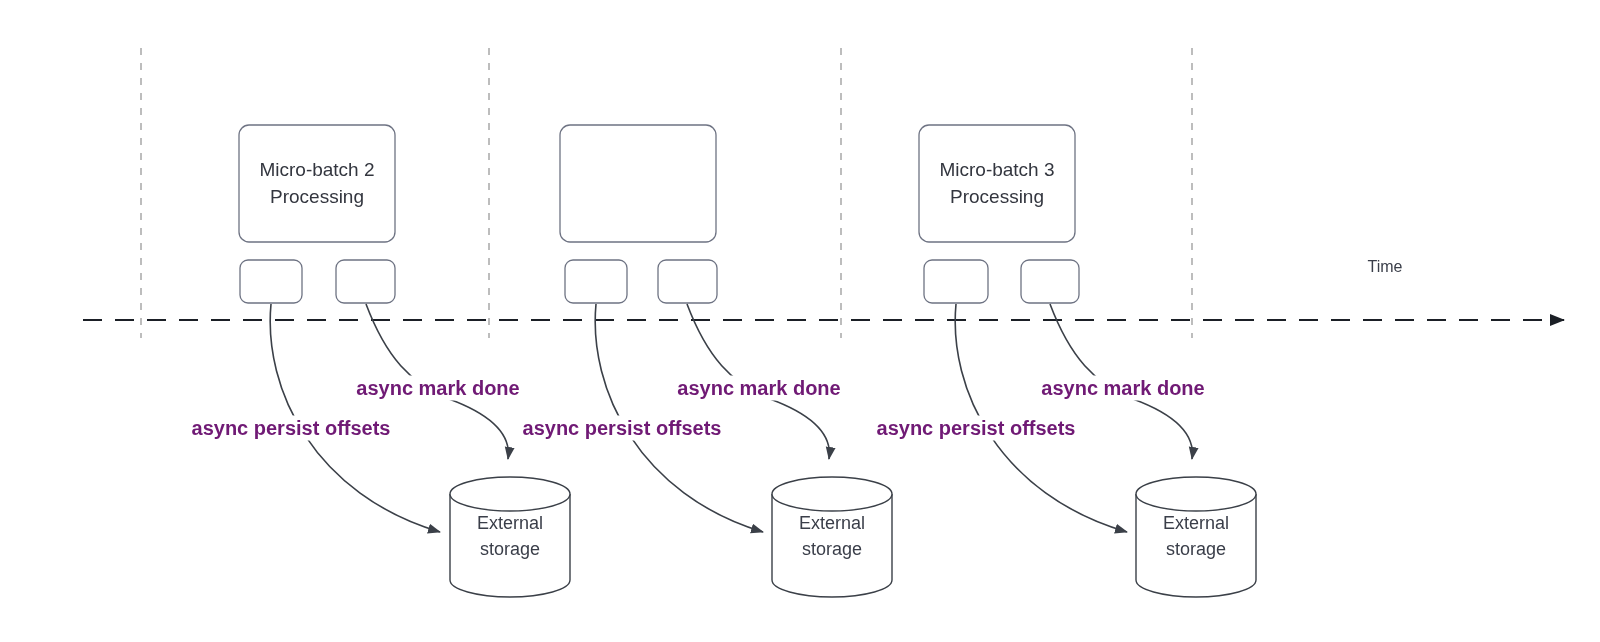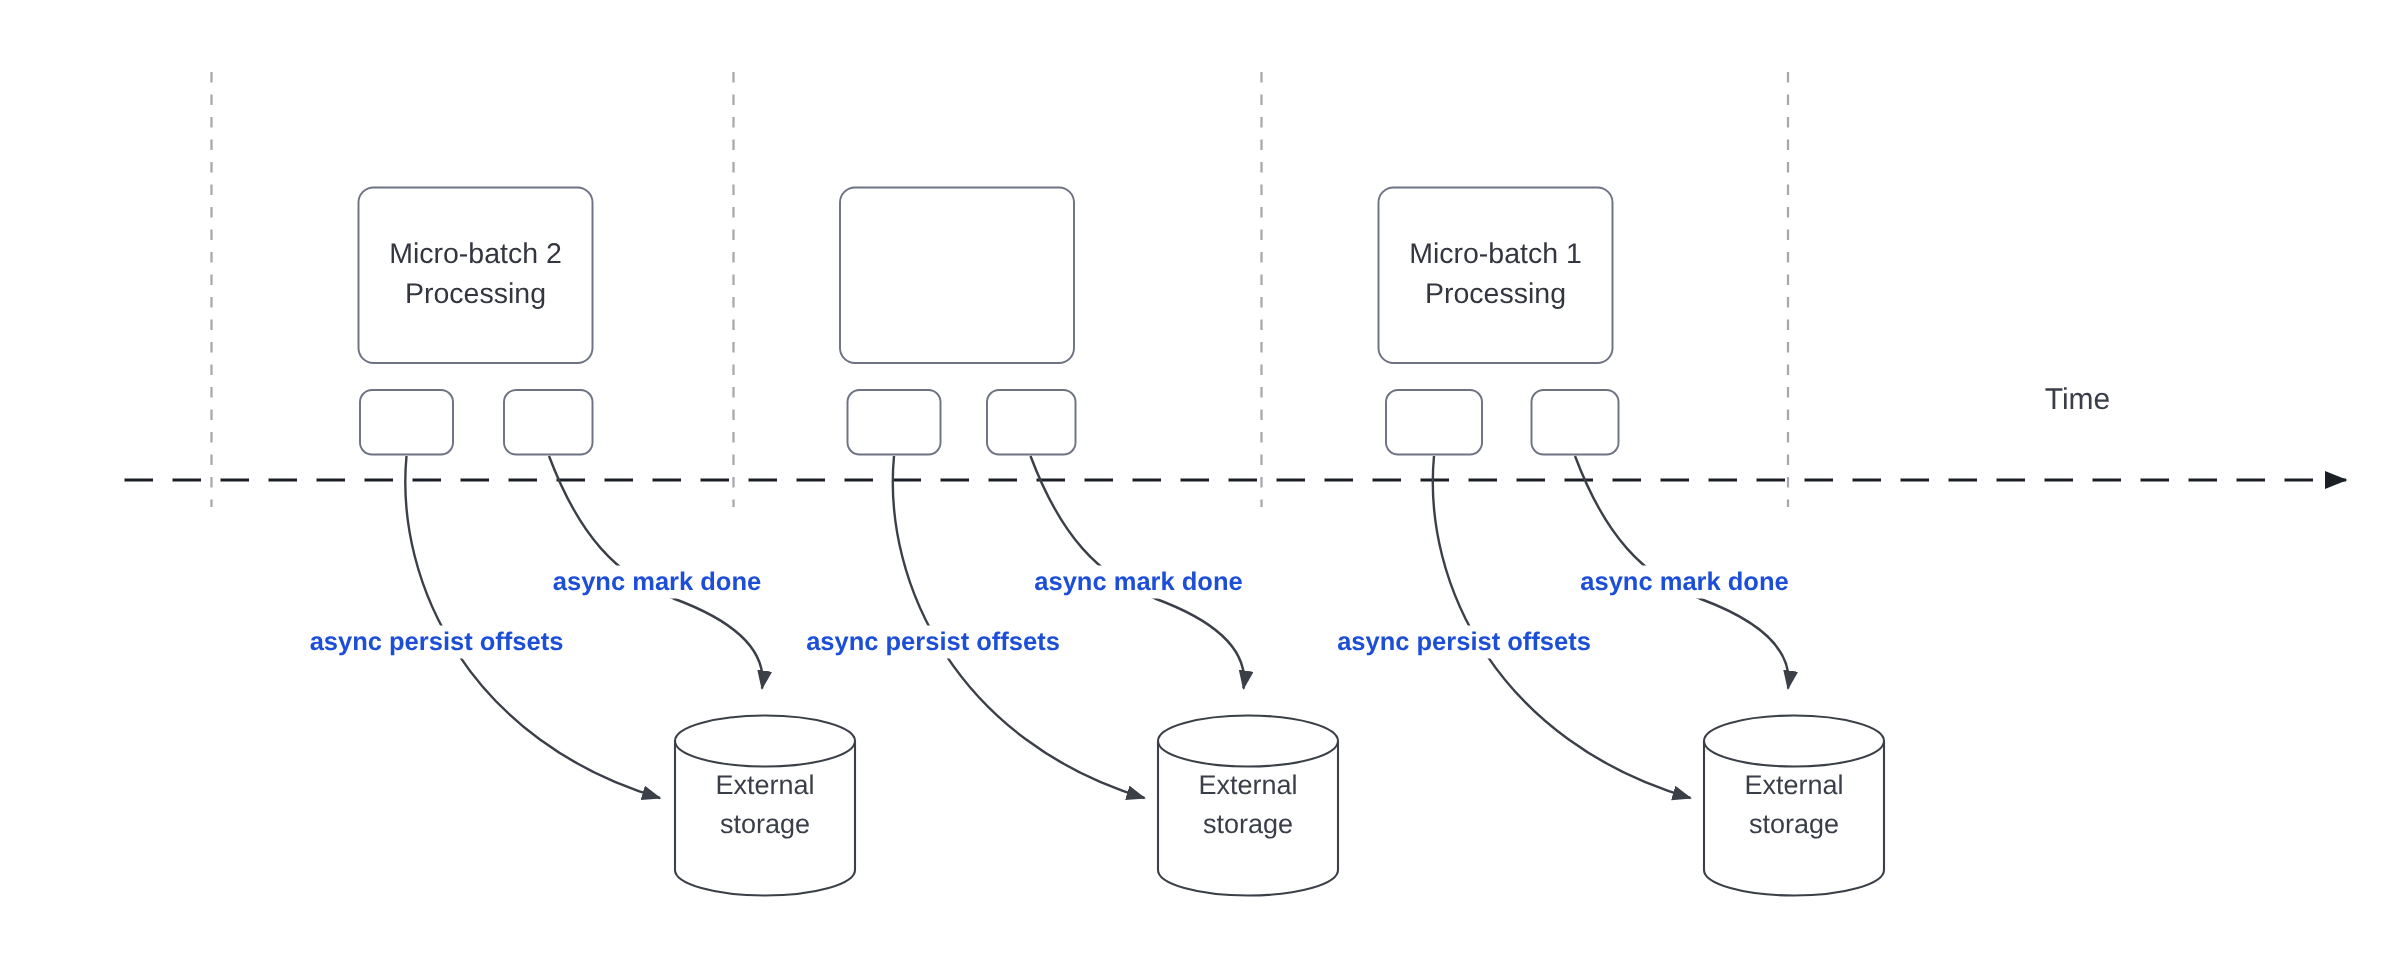--- a/index.html
+++ b/index.html
@@ -33,28 +33,28 @@
     color: #33363f;
   }
   .storage-label {
     width: 96px;
     font-size: 18px;
     line-height: 26px;
     color: #3a3e49;
   }
   .edge-label {
     white-space: nowrap;
-    font-size: 17px;
+    font-size: 20px;
     font-weight: bold;
-    color: #1d4ed8;
+    color: #701a75;
     background: #ffffff;
     padding: 1px 4px;
   }
   .time-label {
-    font-size: 20px;
+    font-size: 16px;
     color: #3a3e49;
     white-space: nowrap;
   }
 </style>
 </head>
 <body>
 
 <div class="canvas">
 
   <svg class="linework" width="1600" height="642" viewBox="0 0 1600 642" xmlns="http://www.w3.org/2000/svg">
@@ -99,21 +99,21 @@
     <rect x="1021" y="260" width="58" height="43" rx="8" fill="#ffffff" stroke="#6e7383" stroke-width="1.3"></rect>
     <path d="M956,304 C948,390 1000,495 1127,532" fill="none" stroke="#3b4048" stroke-width="1.6" marker-end="url(#arrowEdge)"></path>
     <path d="M1050,304 C1070,357 1095,384 1133,399 C1171,413 1196,432 1192,459" fill="none" stroke="#3b4048" stroke-width="1.6" marker-end="url(#arrowEdge)"></path>
     <g>
       <path d="M1136,494 L1136,580 A60,17 0 0 0 1256,580 L1256,494" fill="#ffffff" stroke="#3b4048" stroke-width="1.4"></path>
       <ellipse cx="1196" cy="494" rx="60" ry="17" fill="#ffffff" stroke="#3b4048" stroke-width="1.4"></ellipse>
     </g>
   </svg>
 
   <div class="txt box-title" style="left:317px; top:183px;">Micro-batch 2 Processing</div>
-  <div class="txt box-title" style="left:997px; top:183px;">Micro-batch 1 Processing</div>
+  <div class="txt box-title" style="left:997px; top:183px;">Micro-batch 3 Processing</div>
 
   <div class="txt edge-label" style="left:438px; top:388px;">async mark done</div>
   <div class="txt edge-label" style="left:291px; top:428px;">async persist offsets</div>
 
   <div class="txt edge-label" style="left:759px; top:388px;">async mark done</div>
   <div class="txt edge-label" style="left:622px; top:428px;">async persist offsets</div>
 
   <div class="txt edge-label" style="left:1123px; top:388px;">async mark done</div>
   <div class="txt edge-label" style="left:976px; top:428px;">async persist offsets</div>
 

